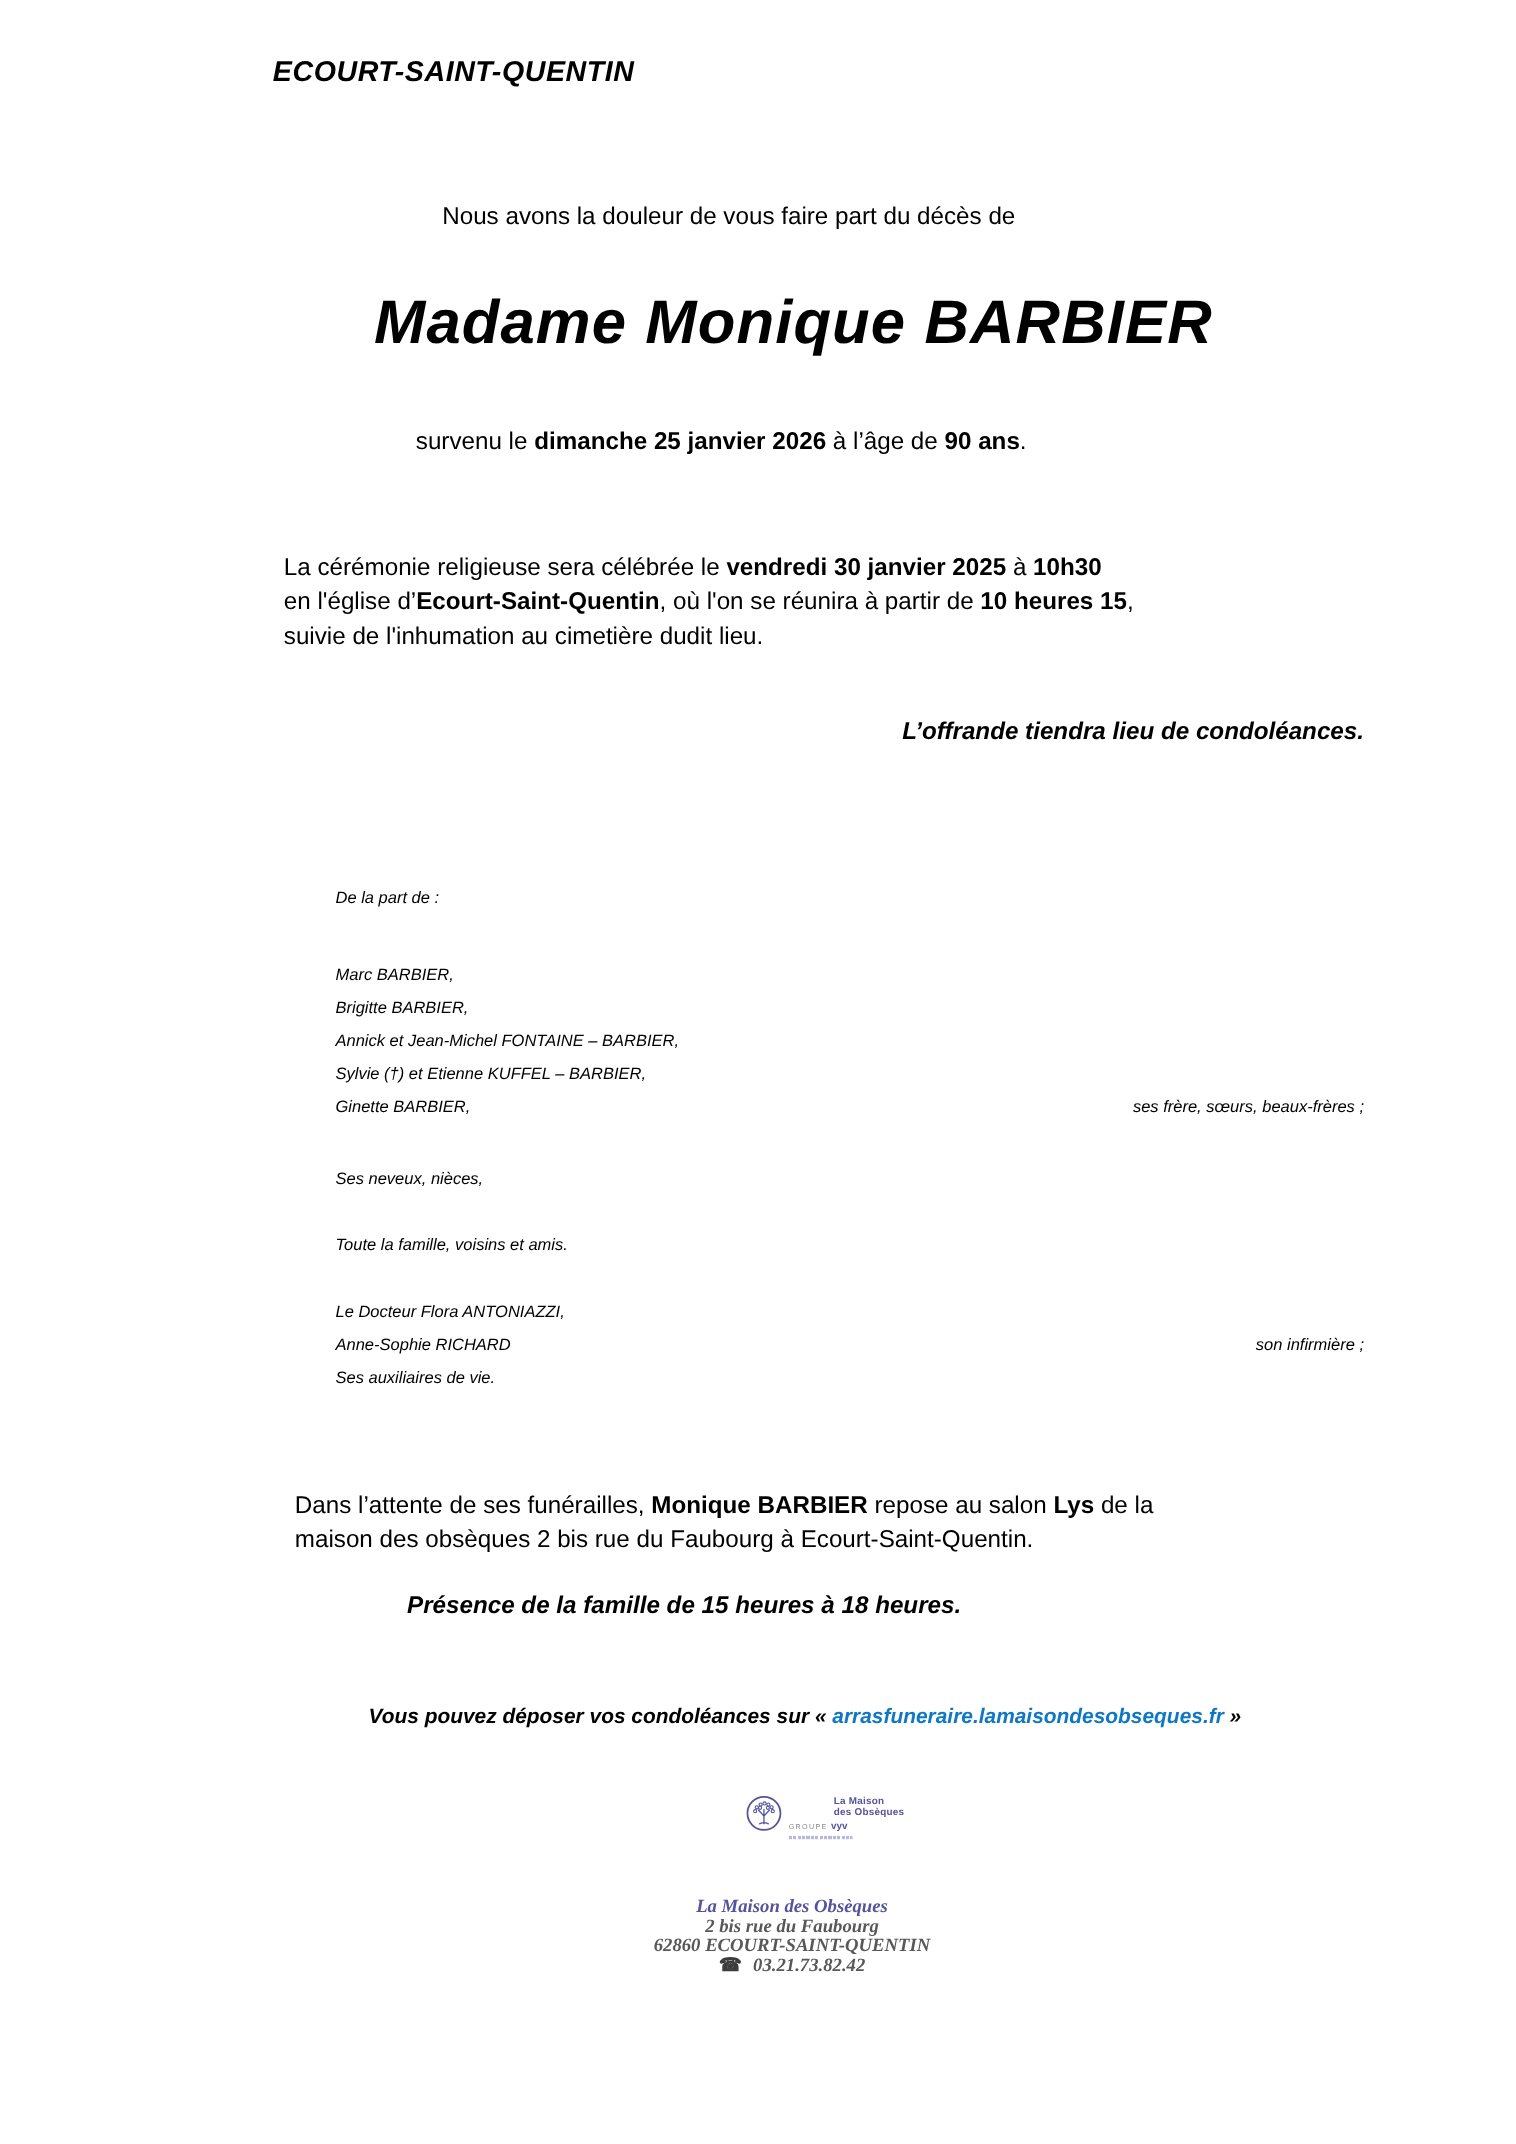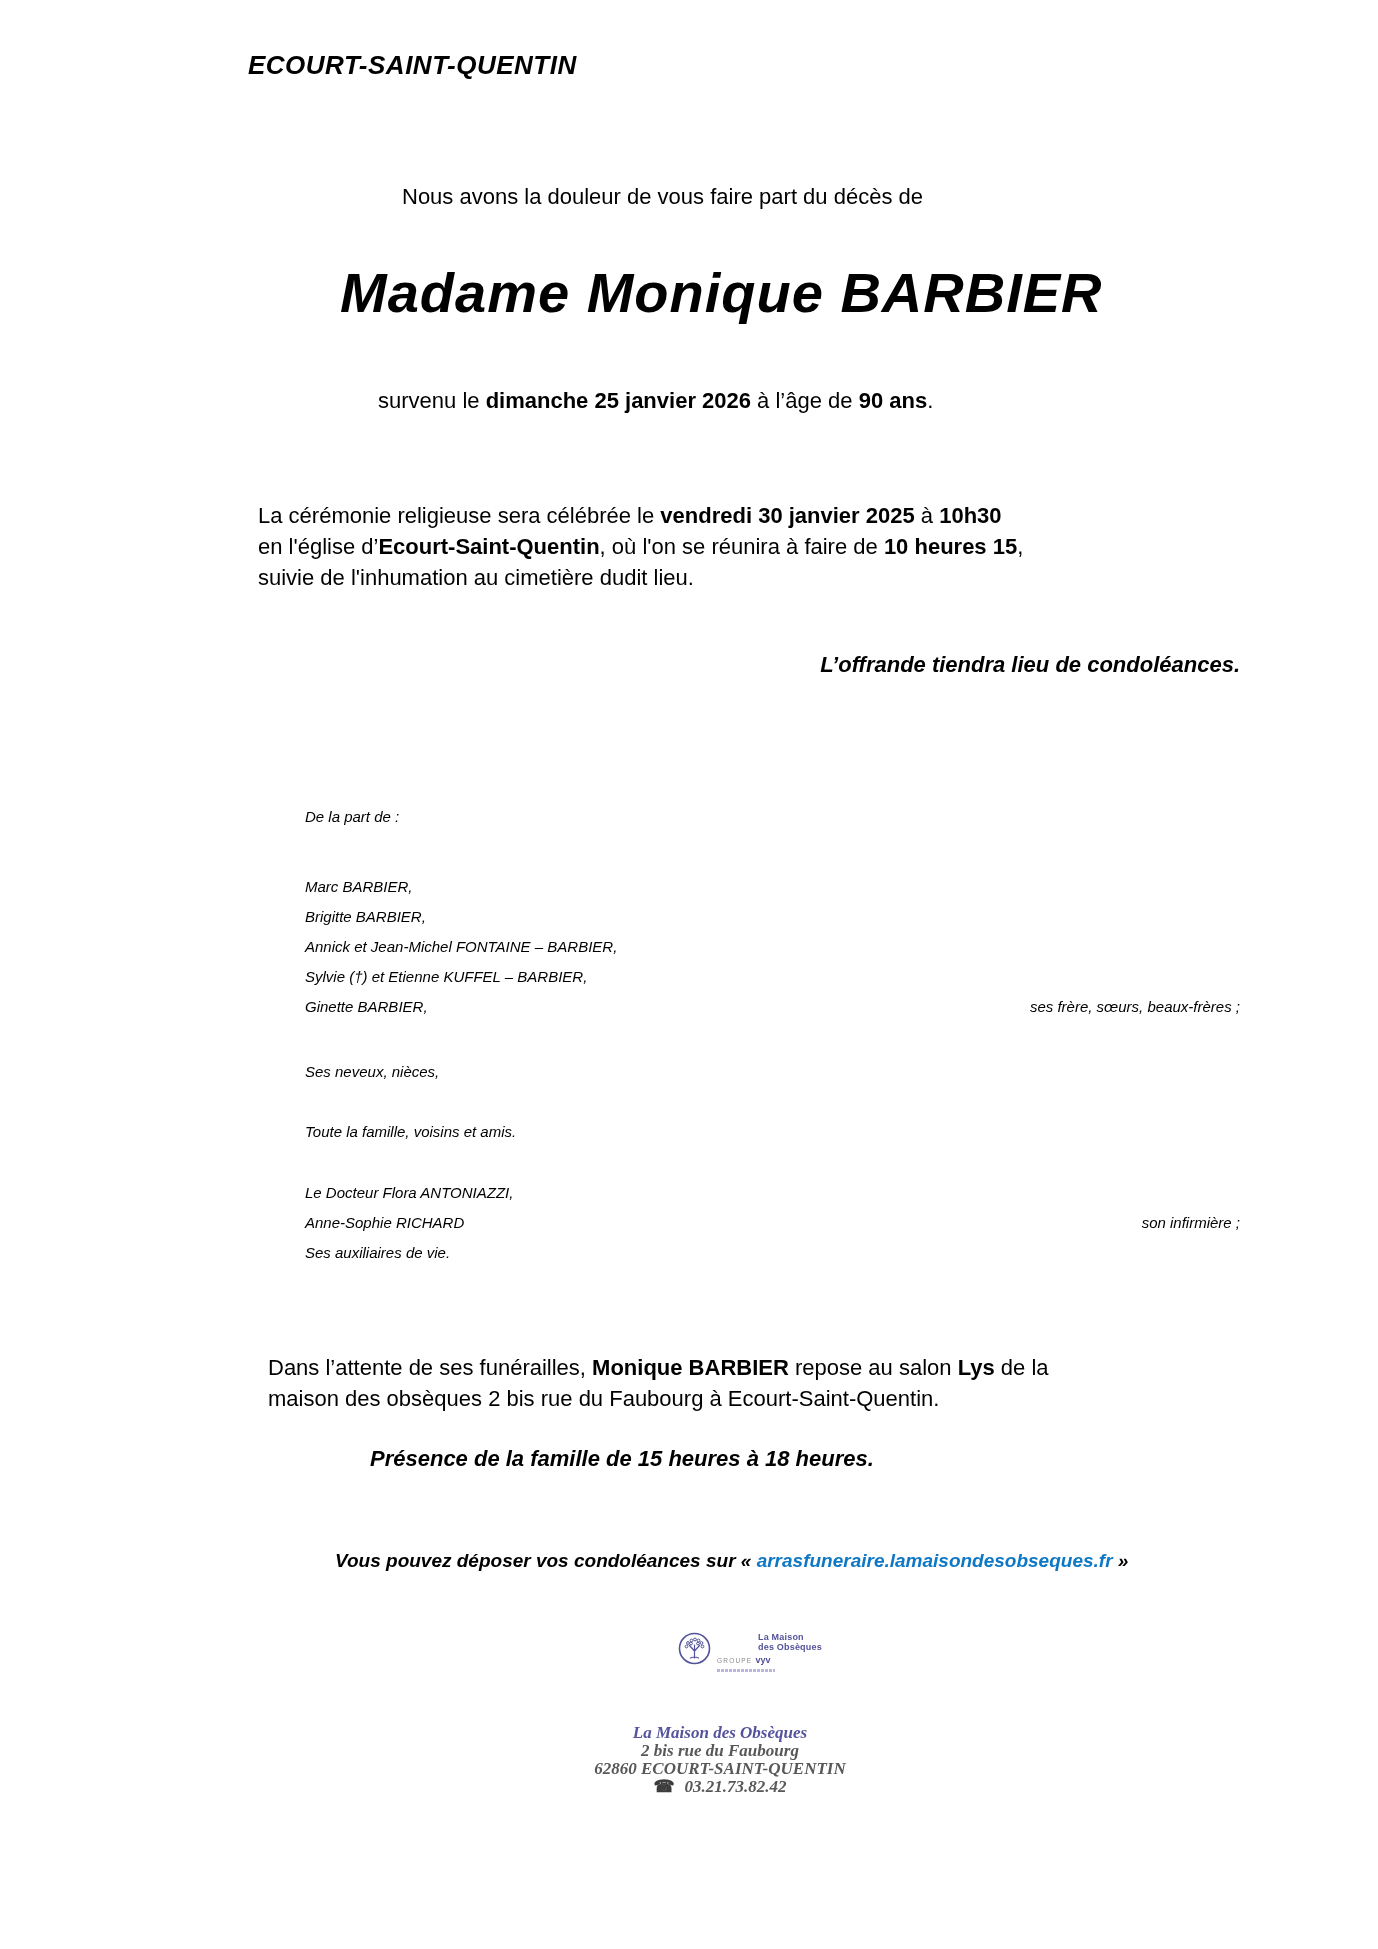--- a/index.html
+++ b/index.html
@@ -86,21 +86,21 @@
 
   <div class="abs death">
     <span>survenu le </span><b>dimanche 25 janvier 2026</b><span> à l’âge de </span><b>90 ans</b><span>.</span>
   </div>
 
   <div class="abs ceremony">
     <div>
       <span>La cérémonie religieuse sera célébrée le </span><b>vendredi 30 janvier 2025</b><span> à </span><b>10h30</b>
     </div>
     <div>
-      <span>en l'église d’</span><b>Ecourt-Saint-Quentin</b><span>, où l'on se réunira à faire de </span><b>10 heures 15</b><span>,</span>
+      <span>en l'église d’</span><b>Ecourt-Saint-Quentin</b><span>, où l'on se réunira à partir de </span><b>10 heures 15</b><span>,</span>
     </div>
     <div>suivie de l'inhumation au cimetière dudit lieu.</div>
   </div>
 
   <div class="abs offrande">L’offrande tiendra lieu de condoléances.</div>
 
   <div class="abs family">
     <div>De la part de :</div>
     <div class="sp40"></div>
     <div>Marc BARBIER,</div>

